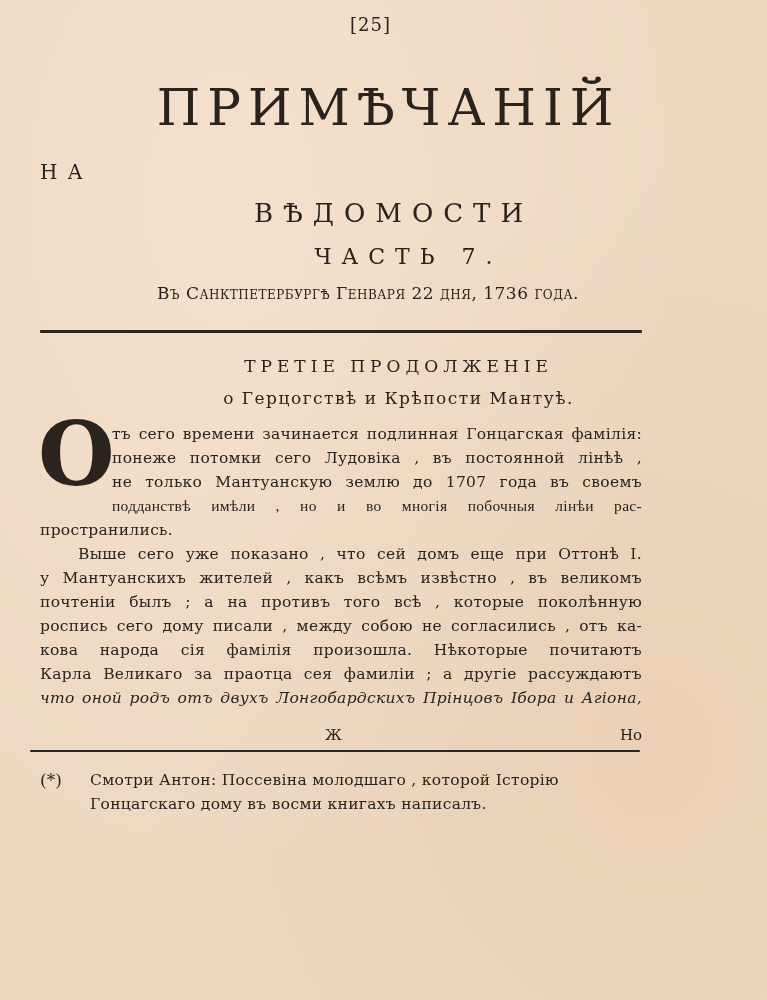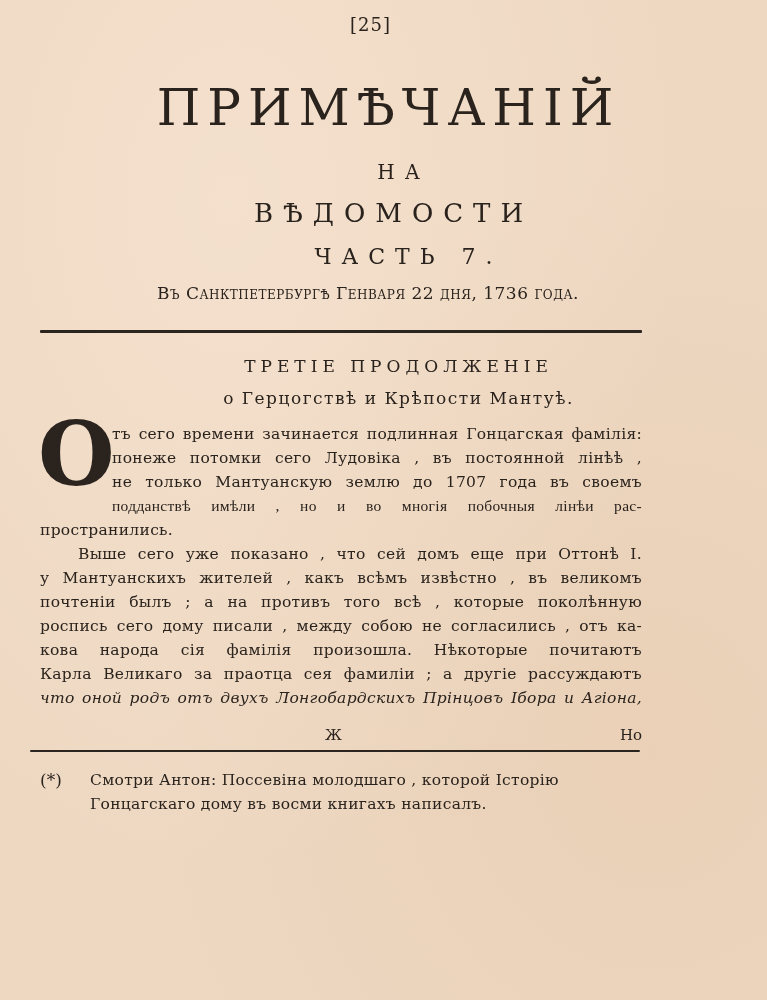--- a/index.html
+++ b/index.html
@@ -41,21 +41,20 @@
       font-size: 50px;
       letter-spacing: 7px;
       padding-left: 10px;
       box-sizing: border-box;
       line-height: 60px;
     }
     .na {
       position: absolute;
       top: 160px;
       left: 0; width: 767px;
-      text-align: center;
       font-size: 20px;
       letter-spacing: 10px;
       padding-left: 40px;
       box-sizing: border-box;
     }
     .vedomosti {
       position: absolute;
       top: 198px;
       left: 0; width: 767px;
       text-align: center;

